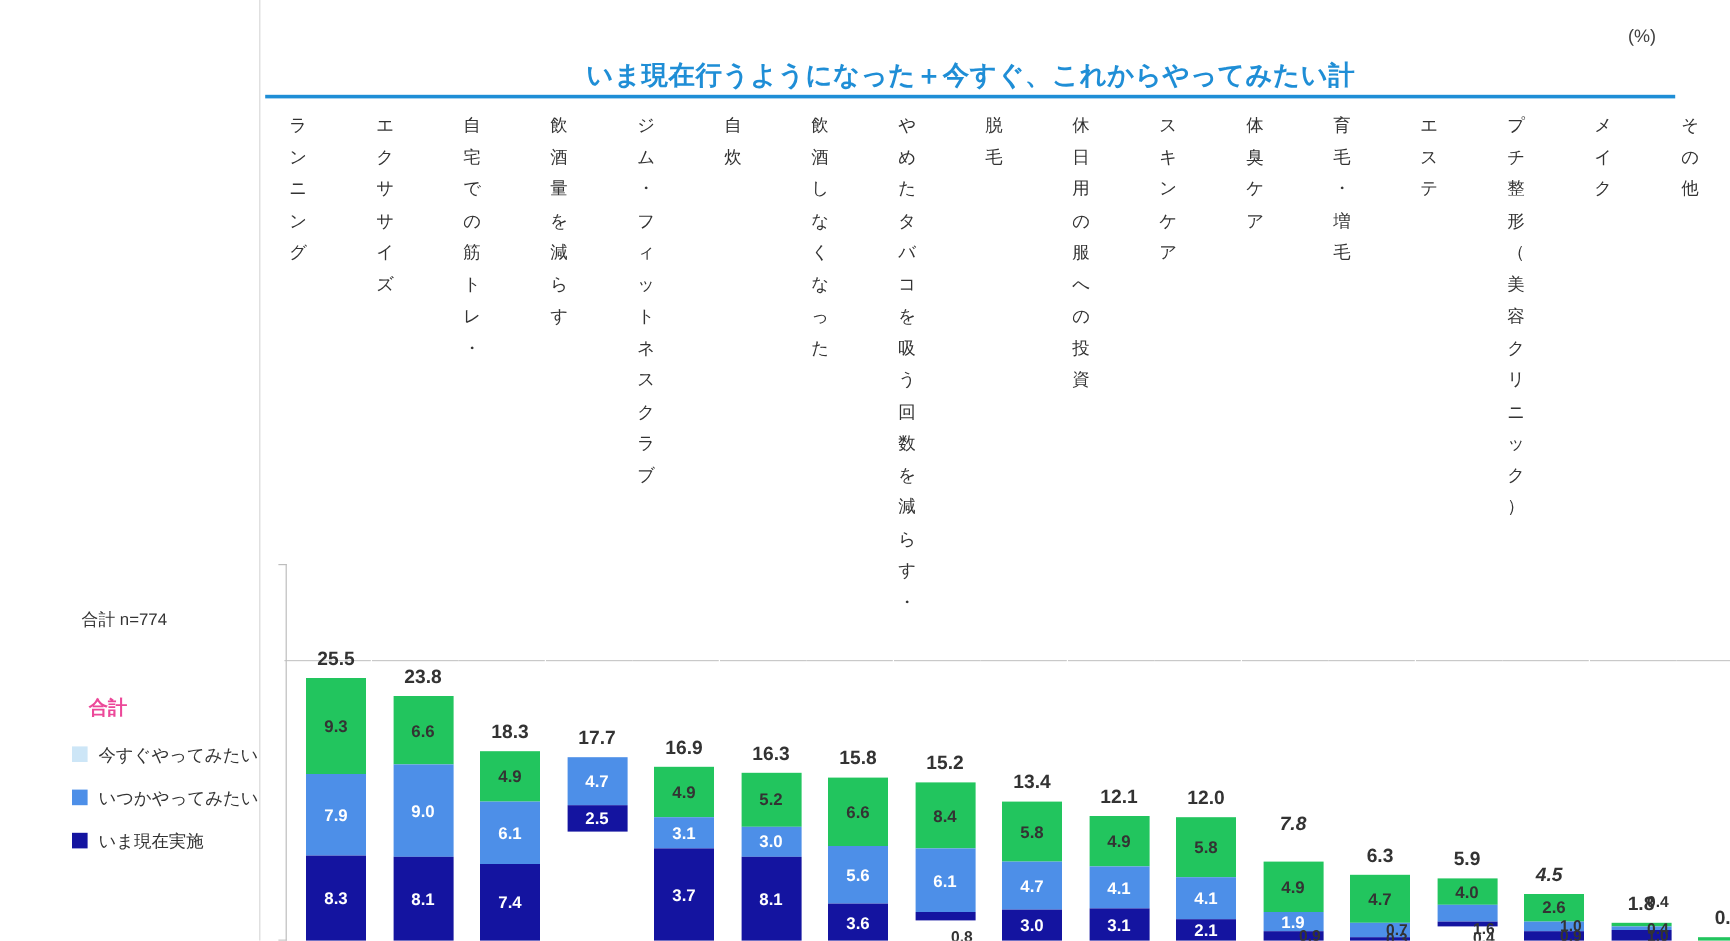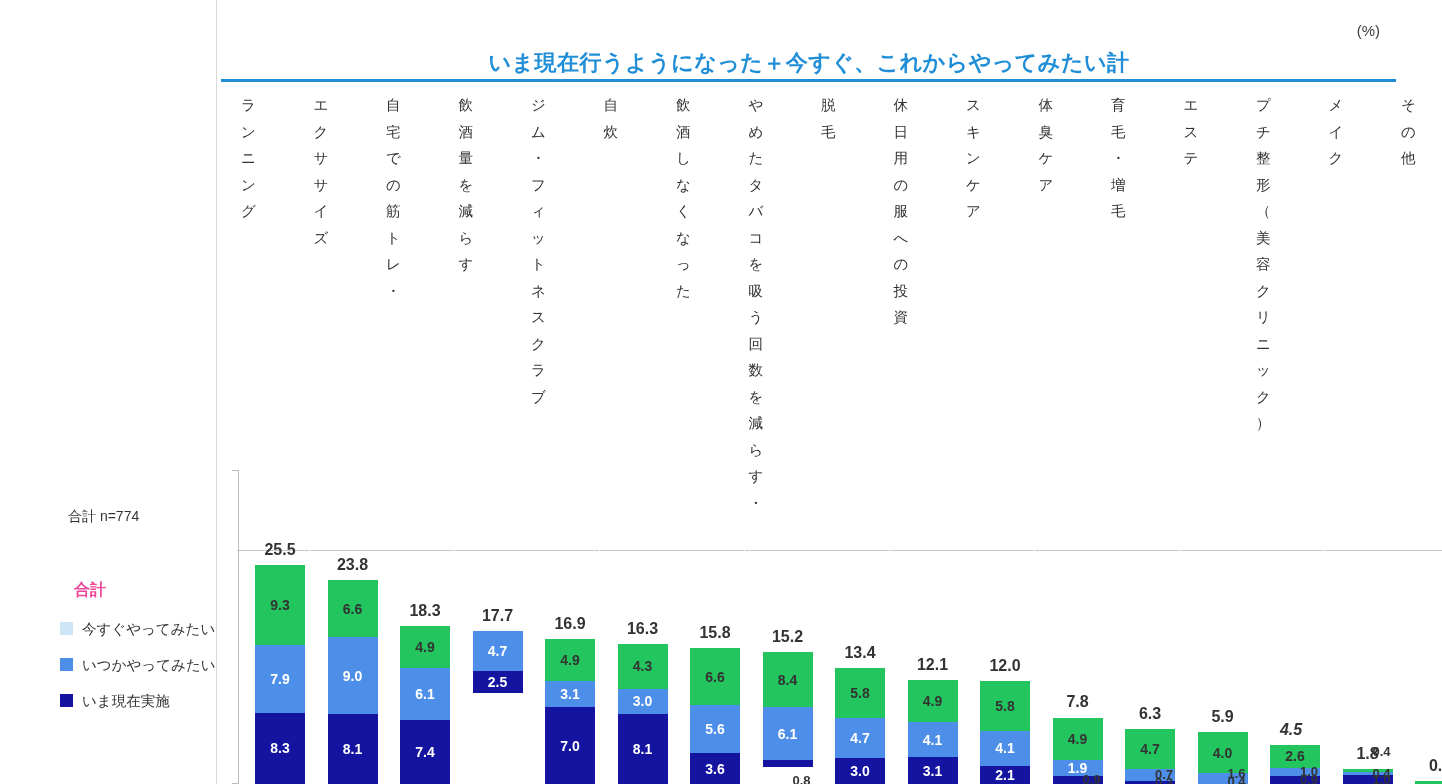--- a/index.html
+++ b/index.html
@@ -281,25 +281,25 @@
     </div>
     <div class="total" style="left: 169px; bottom: 164.24px;">18.3</div>
     <div class="bar" style="left: 251.5px; height: 153.08px;">
       <div class="seg s2" style="height: 40.42px;">4.7</div>
       <div class="seg s1" style="height: 21.5px;">2.5</div>
     </div>
     <div class="total" style="left: 241.5px; bottom: 159.08px;">17.7</div>
     <div class="bar" style="left: 324px; height: 145.34px;">
       <div class="seg s3" style="height: 42.14px;">4.9</div>
       <div class="seg s2" style="height: 26.66px;">3.1</div>
-      <div class="seg s1" style="height: 76.54px;">7.0</div>
+      <div class="seg s1" style="height: 76.54px;">3.7</div>
     </div>
     <div class="total" style="left: 314px; bottom: 151.34px;">16.9</div>
     <div class="bar" style="left: 396.5px; height: 140.18px;">
-      <div class="seg s3" style="height: 44.72px;">4.3</div>
+      <div class="seg s3" style="height: 44.72px;">5.2</div>
       <div class="seg s2" style="height: 25.8px;">3.0</div>
       <div class="seg s1" style="height: 69.66px;">8.1</div>
     </div>
     <div class="total" style="left: 386.5px; bottom: 146.18px;">16.3</div>
     <div class="bar" style="left: 469px; height: 135.88px;">
       <div class="seg s3" style="height: 56.76px;">6.6</div>
       <div class="seg s2" style="height: 48.16px;">5.6</div>
       <div class="seg s1" style="height: 30.96px;">3.6</div>
     </div>
     <div class="total" style="left: 459px; bottom: 141.88px;">15.8</div>
@@ -326,32 +326,32 @@
       <div class="seg s3" style="height: 49.88px;">5.8</div>
       <div class="seg s2" style="height: 35.26px;">4.1</div>
       <div class="seg s1" style="height: 18.06px;">2.1</div>
     </div>
     <div class="total" style="left: 749px; bottom: 109.2px;">12.0</div>
     <div class="bar" style="left: 831.5px; height: 66.22px;">
       <div class="seg s3" style="height: 42.14px;">4.9</div>
       <div class="seg s2" style="height: 16.34px;">1.9</div>
       <div class="seg s1" style="height: 7.74px;"></div>
     </div>
-    <div class="total" style="left: 821.5px; bottom: 73px;">7.8</div>
+    <div class="total" style="left: 821.5px; bottom: 87px; font-style: italic;">7.8</div>
     <div class="outval" style="left: 861.5px; bottom: -3.13px;">0.9</div>
     <div class="bar" style="left: 904px; height: 55.04px;">
       <div class="seg s3" style="height: 40.42px;">4.7</div>
       <div class="seg s2" style="height: 12.04px;"></div>
       <div class="seg s1" style="height: 2.58px;"></div>
     </div>
     <div class="total" style="left: 894px; bottom: 61.04px;">6.3</div>
     <div class="outval" style="left: 934px; bottom: -5.71px;">0.3</div>
     <div class="outval" style="left: 934px; bottom: 1.6px;">0.7</div>
     <div class="bar" style="left: 976.5px; height: 51.6px;">
-      <div class="seg s3" style="height: 41px;">4.0</div>
+      <div class="seg s3" style="height: 22px;">4.0</div>
       <div class="seg s2" style="height: 13.76px;"></div>
       <div class="seg s1" style="height: 3.44px;"></div>
     </div>
     <div class="total" style="left: 966.5px; bottom: 57.6px;">5.9</div>
     <div class="outval" style="left: 1006.5px; bottom: -5.28px;">0.4</div>
     <div class="outval" style="left: 1006.5px; bottom: 3.32px; text-align: center;">1.6</div>
     <div class="bar" style="left: 1049px; height: 38.7px;">
       <div class="seg s3" style="height: 22.36px;">2.6</div>
       <div class="seg s2" style="height: 8.6px;"></div>
       <div class="seg s1" style="height: 7.74px;"></div>

